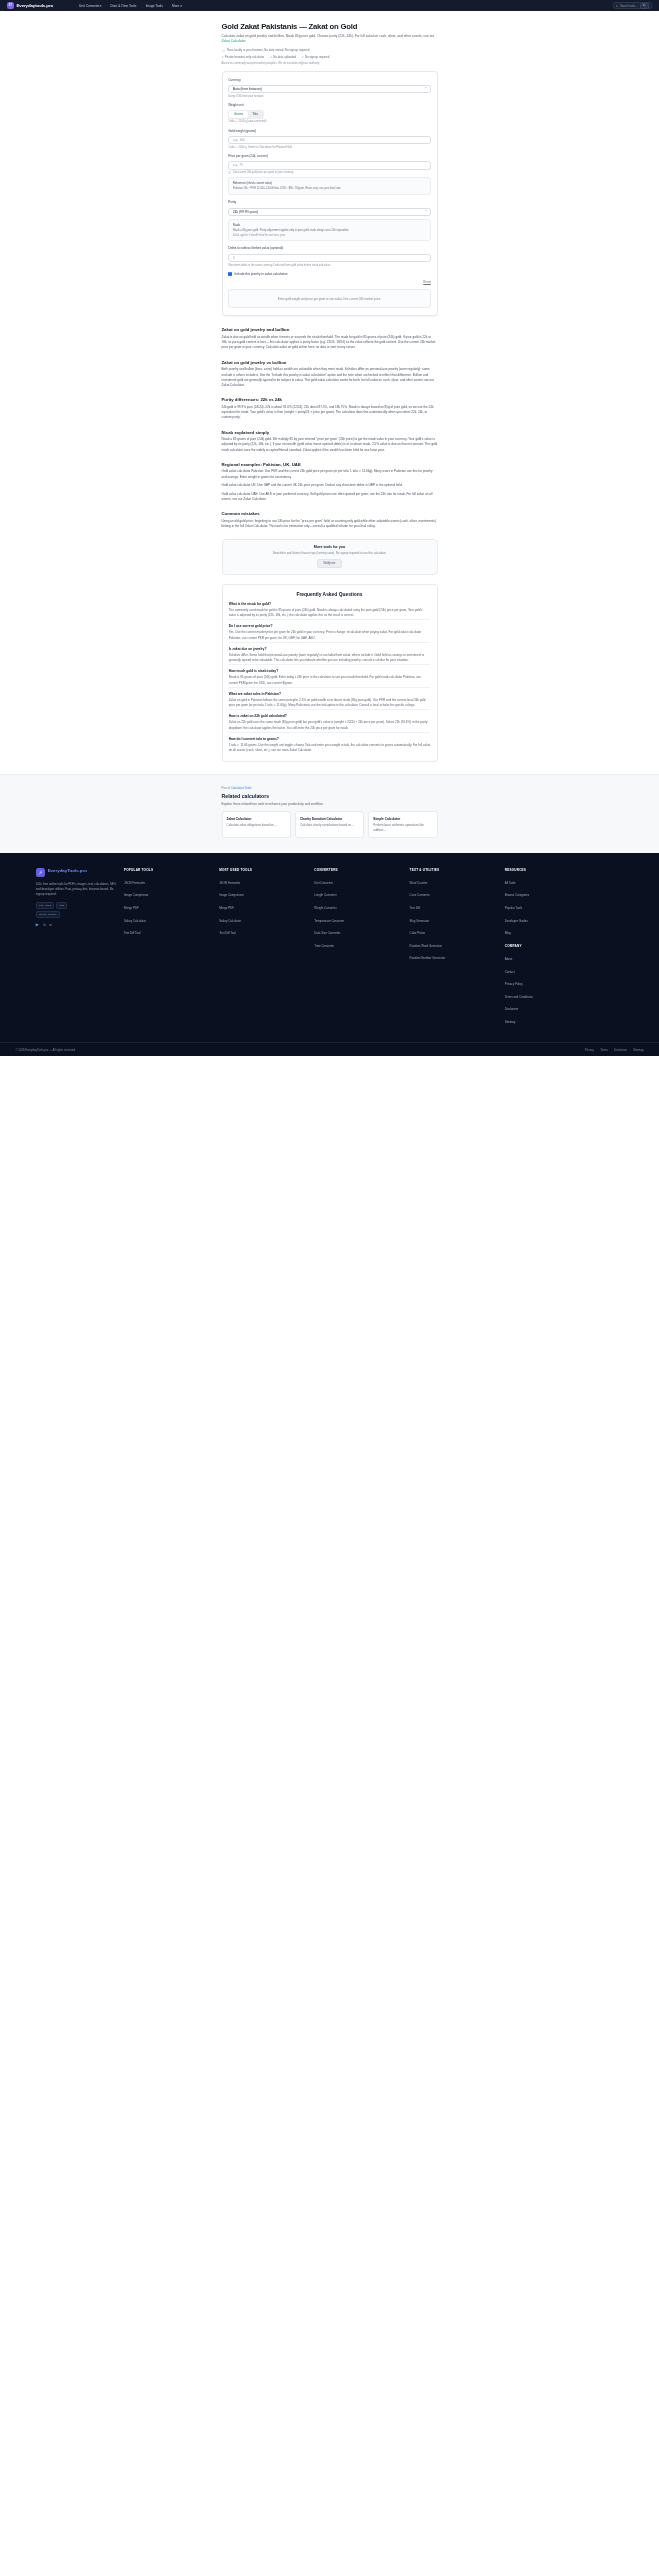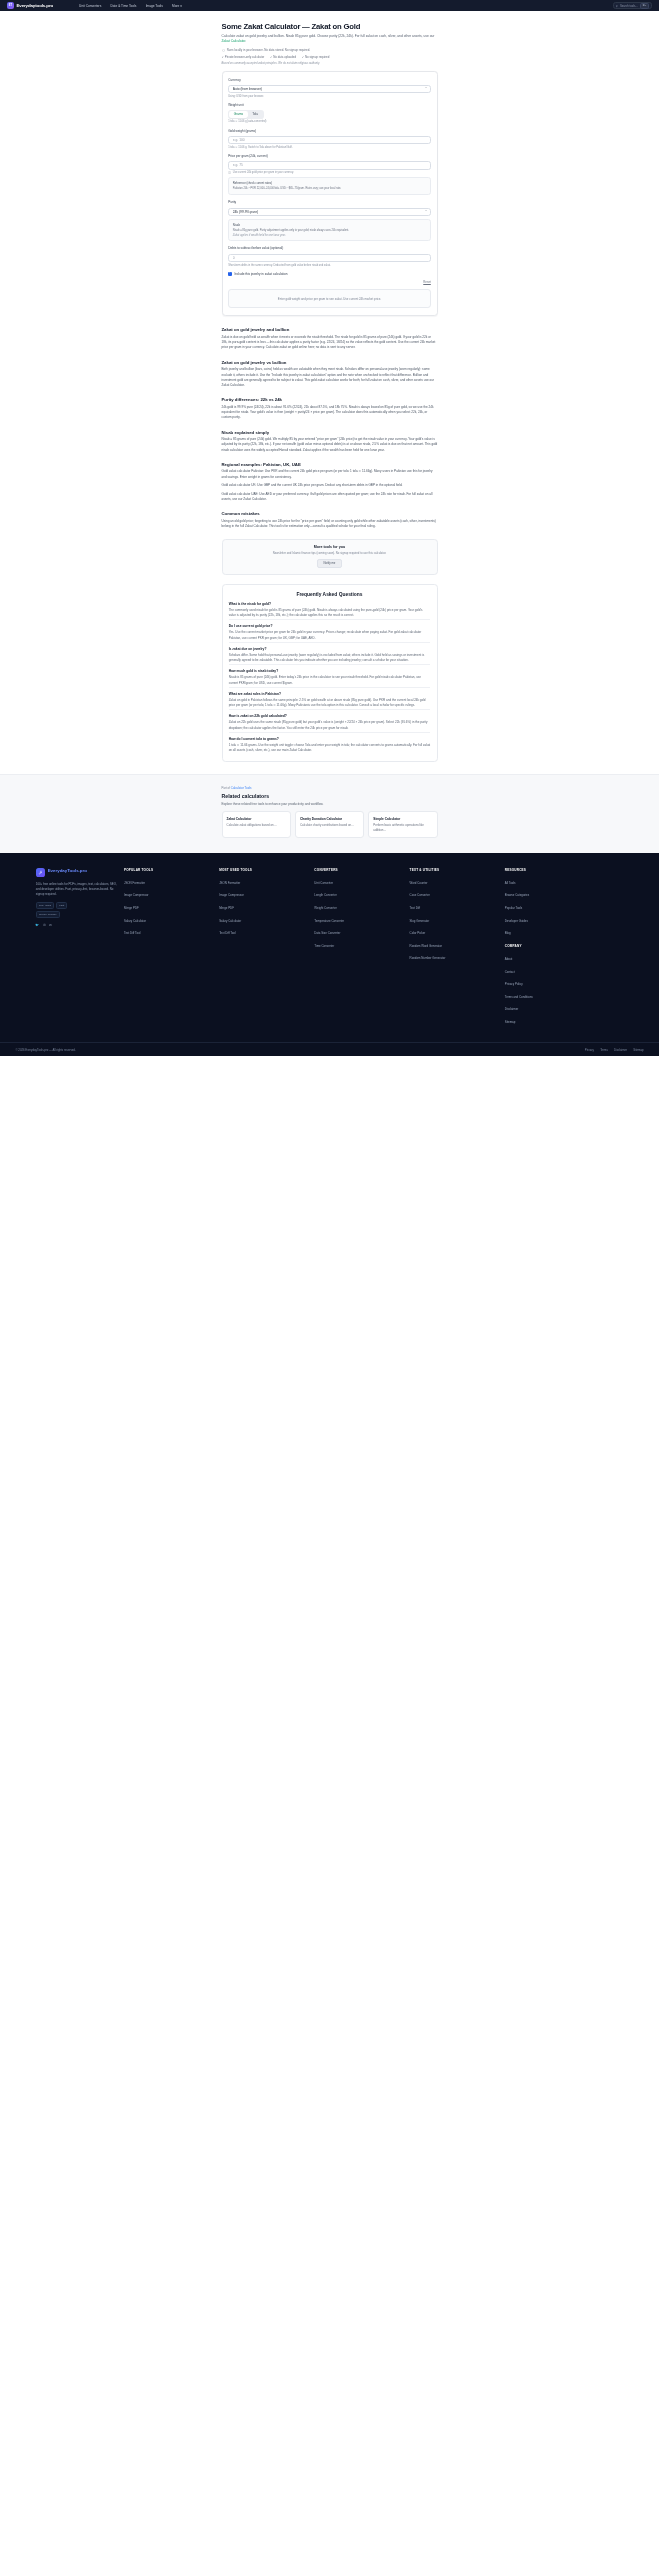--- a/index.html
+++ b/index.html
@@ -233,21 +233,21 @@
     <span class="ico">⚲</span>
     <span class="ph">Search tools...</span>
     <span class="kbd">⌘K</span>
   </div>
 </header>
 
 <div class="page">
   <div class="wrap">
 
     <section class="hero">
-      <h1 class="title">Some Zakat Calculator — Zakat on Gold</h1>
+      <h1 class="title">Gold Zakat Pakistanis — Zakat on Gold</h1>
       <p class="subtitle">
         <span>Calculate zakat on gold jewelry and bullion. Nisab 85g pure gold. Choose purity (22k, 24k). For full zakat on cash, silver, and other assets, use our </span><a href="#">Zakat Calculator</a><span>.</span>
       </p>
 
       <div class="privacy-line">
         <svg class="shield" viewBox="0 0 24 24" fill="none" stroke="#9aa1ad" stroke-width="2">
             <path d="M12 2l8 4v6c0 5-3.5 9-8 10-4.5-1-8-5-8-10V6z"></path>
           </svg>
         <span>Runs locally in your browser. No data stored. No signup required.</span>
       </div>

